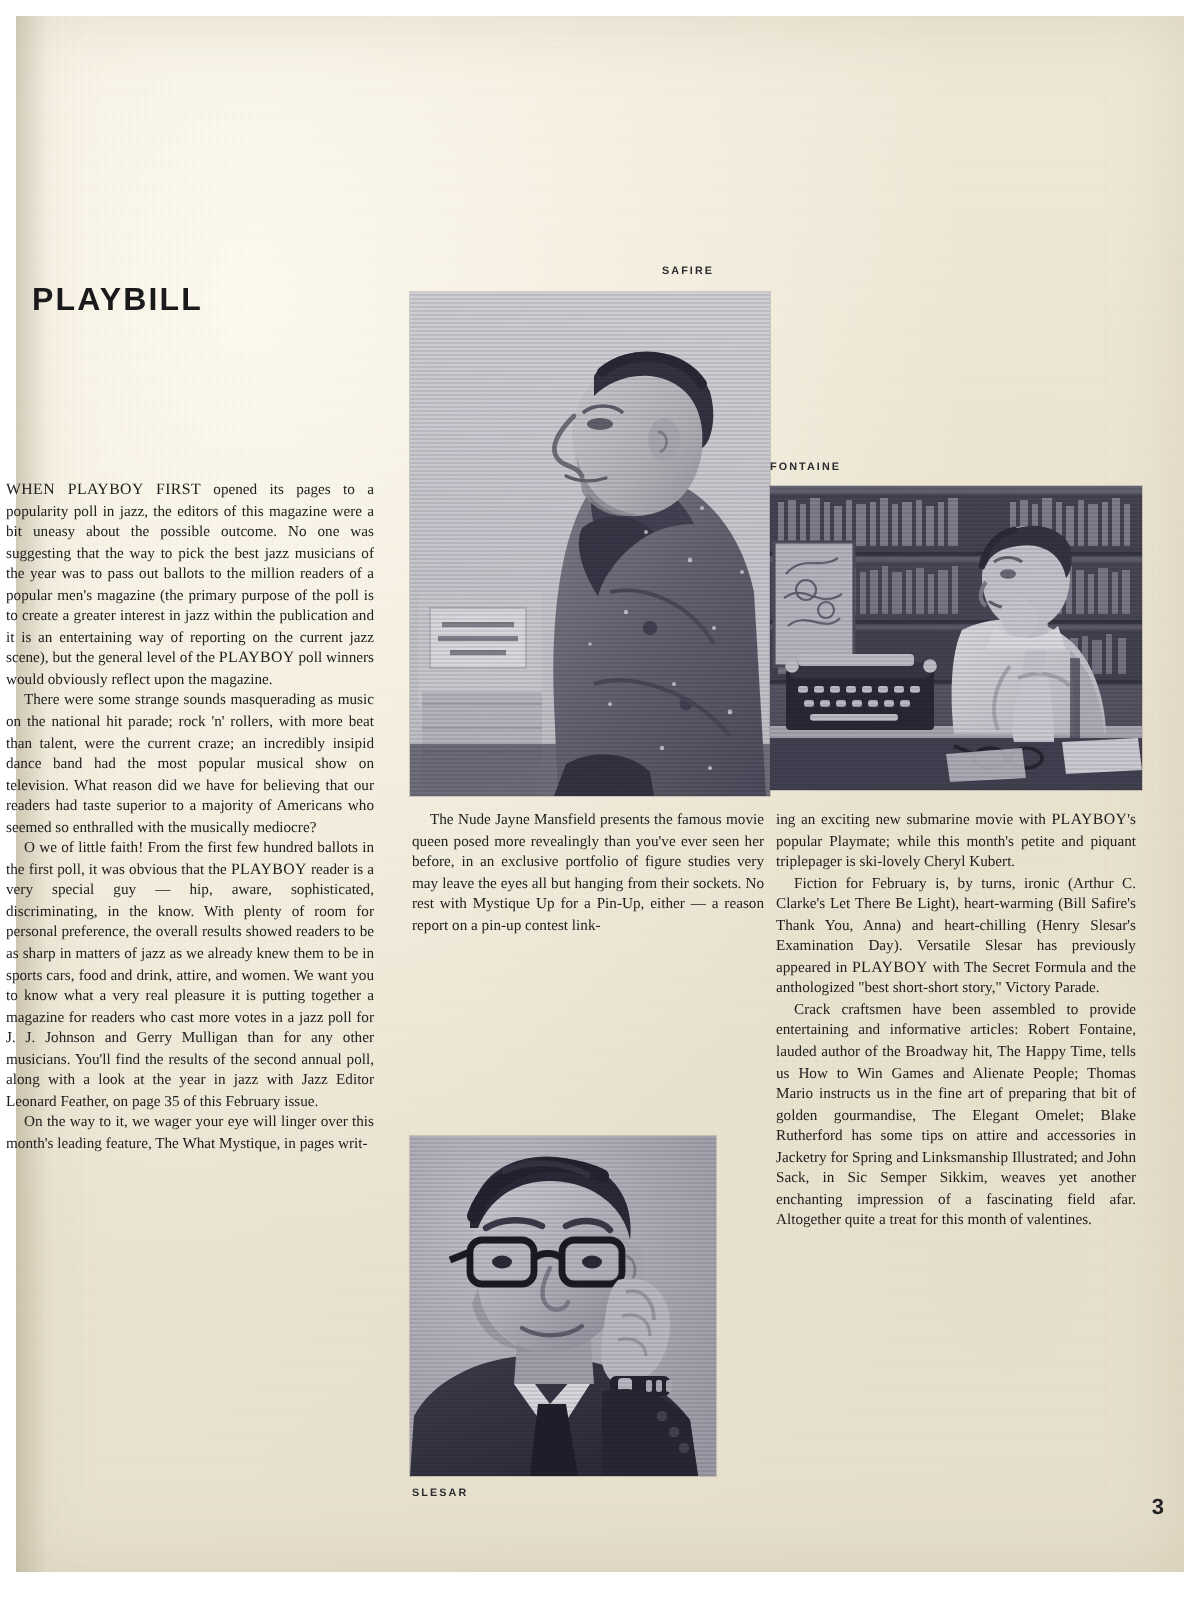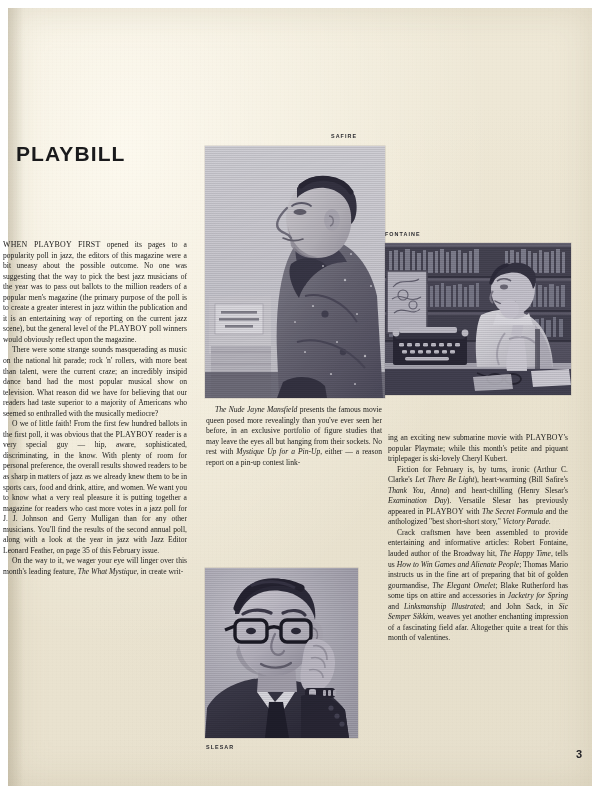--- a/index.html
+++ b/index.html
@@ -43,48 +43,48 @@
     background: linear-gradient(90deg, rgba(150,140,115,.30), rgba(150,140,115,0));
     pointer-events:none;
   }
 
   
   .masthead {
     position: absolute;
     left: 16px; top: 142px;
     font-family: "Liberation Sans", "DejaVu Sans", sans-serif;
     font-weight: bold;
-    font-size: 21px;
+    font-size: 16px;
     letter-spacing: 1.1px;
     color: #1a1a1c;
   }
 
   
   .col {
     position: absolute;
     color: #20201f;
     text-align: justify;
     text-justify: inter-word;
     font-size: 7.6px;
     line-height: 10.55px;
     hyphens: auto;
     -webkit-hyphens: auto;
   }
   .col p { margin: 0; text-indent: 9px; }
   .col p.first { text-indent: 0; }
   .col1 { left: 3px;  top: 240px; width: 184px; }
   .col2 { left: 206px; top: 405px; width: 176px; }
-  .col3 { left: 388px; top: 405px; width: 180px; margin-top: 28px; }
+  .col3 { left: 388px; top: 405px; width: 180px; }
 
   .sc {
     font-variant: small-caps;
     font-size: 7.9px;
     letter-spacing: .2px;
   }
-  .ital { font-style: italic; }
+  .ital { }
 
   
   .photo {
     position: absolute;
     overflow: hidden;
     background: #9c9aab;
     filter: contrast(1.02) saturate(.55);
     box-shadow: 0 0 0 0.5px rgba(90,85,95,.25);
   }
   .photo .ink {
@@ -477,25 +477,25 @@
       </g>
     </svg>
     <div class="tone"></div>
     <div class="ink"></div>
   </div>
 
   <div class="col col1">
     <p class="first"><span class="sc">WHEN PLAYBOY FIRST</span><span> opened its pages to a popularity poll in jazz, the editors of this magazine were a bit uneasy about the possible outcome. No one was suggesting that the way to pick the best jazz musicians of the year was to pass out ballots to the million readers of a popular men's magazine (the primary purpose of the poll is to create a greater interest in jazz within the publication and it is an entertaining way of reporting on the current jazz scene), but the general level of the </span><span class="sc">PLAYBOY</span><span> poll winners would obviously reflect upon the magazine.</span></p>
     <p>There were some strange sounds masquerading as music on the national hit parade; rock 'n' rollers, with more beat than talent, were the current craze; an incredibly insipid dance band had the most popular musical show on television. What reason did we have for believing that our readers had taste superior to a majority of Americans who seemed so enthralled with the musically mediocre?</p>
     <p><span>O we of little faith! From the first few hundred ballots in the first poll, it was obvious that the </span><span class="sc">PLAYBOY</span><span> reader is a very special guy — hip, aware, sophisticated, discriminating, in the know. With plenty of room for personal preference, the overall results showed readers to be as sharp in matters of jazz as we already knew them to be in sports cars, food and drink, attire, and women. We want you to know what a very real pleasure it is putting together a magazine for readers who cast more votes in a jazz poll for J. J. Johnson and Gerry Mulligan than for any other musicians. You'll find the results of the second annual poll, along with a look at the year in jazz with Jazz Editor Leonard Feather, on page 35 of this February issue.</span></p>
-    <p><span>On the way to it, we wager your eye will linger over this month's leading feature, </span><span class="ital">The What Mystique</span><span>, in create writ-</span></p>
+    <p><span>On the way to it, we wager your eye will linger over this month's leading feature, </span><span class="ital">The What Mystique</span><span>, in pages writ-</span></p>
   </div>
 
   <div class="col col2">
-    <p><span class="ital">The Nude Jayne Mansfield</span><span> presents the famous movie queen posed more revealingly than you've ever seen her before, in an exclusive portfolio of figure studies that may leave the eyes all but hanging from their sockets. No rest with </span><span class="ital">Mystique Up for a Pin-Up</span><span>, either — a reason report on a pin-up contest link-</span></p>
+    <p><span class="ital">The Nude Jayne Mansfield</span><span> presents the famous movie queen posed more revealingly than you've ever seen her before, in an exclusive portfolio of figure studies very may leave the eyes all but hanging from their sockets. No rest with </span><span class="ital">Mystique Up for a Pin-Up</span><span>, either — a reason report on a pin-up contest link-</span></p>
   </div>
 
   <div class="col col3">
     <p class="first"><span>ing an exciting new submarine movie with </span><span class="sc">PLAYBOY</span><span>'s popular Playmate; while this month's petite and piquant triplepager is ski-lovely Cheryl Kubert.</span></p>
     <p><span>Fiction for February is, by turns, ironic (Arthur C. Clarke's </span><span class="ital">Let There Be Light</span><span>), heart-warming (Bill Safire's </span><span class="ital">Thank You, Anna</span><span>) and heart-chilling (Henry Slesar's </span><span class="ital">Examination Day</span><span>). Versatile Slesar has previously appeared in </span><span class="sc">PLAYBOY</span><span> with </span><span class="ital">The Secret Formula</span><span> and the anthologized "best short-short story," </span><span class="ital">Victory Parade</span><span>.</span></p>
     <p><span>Crack craftsmen have been assembled to provide entertaining and informative articles: Robert Fontaine, lauded author of the Broadway hit, </span><span class="ital">The Happy Time</span><span>, tells us </span><span class="ital">How to Win Games and Alienate People</span><span>; Thomas Mario instructs us in the fine art of preparing that bit of golden gourmandise, </span><span class="ital">The Elegant Omelet</span><span>; Blake Rutherford has some tips on attire and accessories in </span><span class="ital">Jacketry for Spring</span><span> and </span><span class="ital">Linksmanship Illustrated</span><span>; and John Sack, in </span><span class="ital">Sic Semper Sikkim</span><span>, weaves yet another enchanting impression of a fascinating field afar. Altogether quite a treat for this month of valentines.</span></p>
   </div>
 
   <div class="folio">3</div>
 </div>

